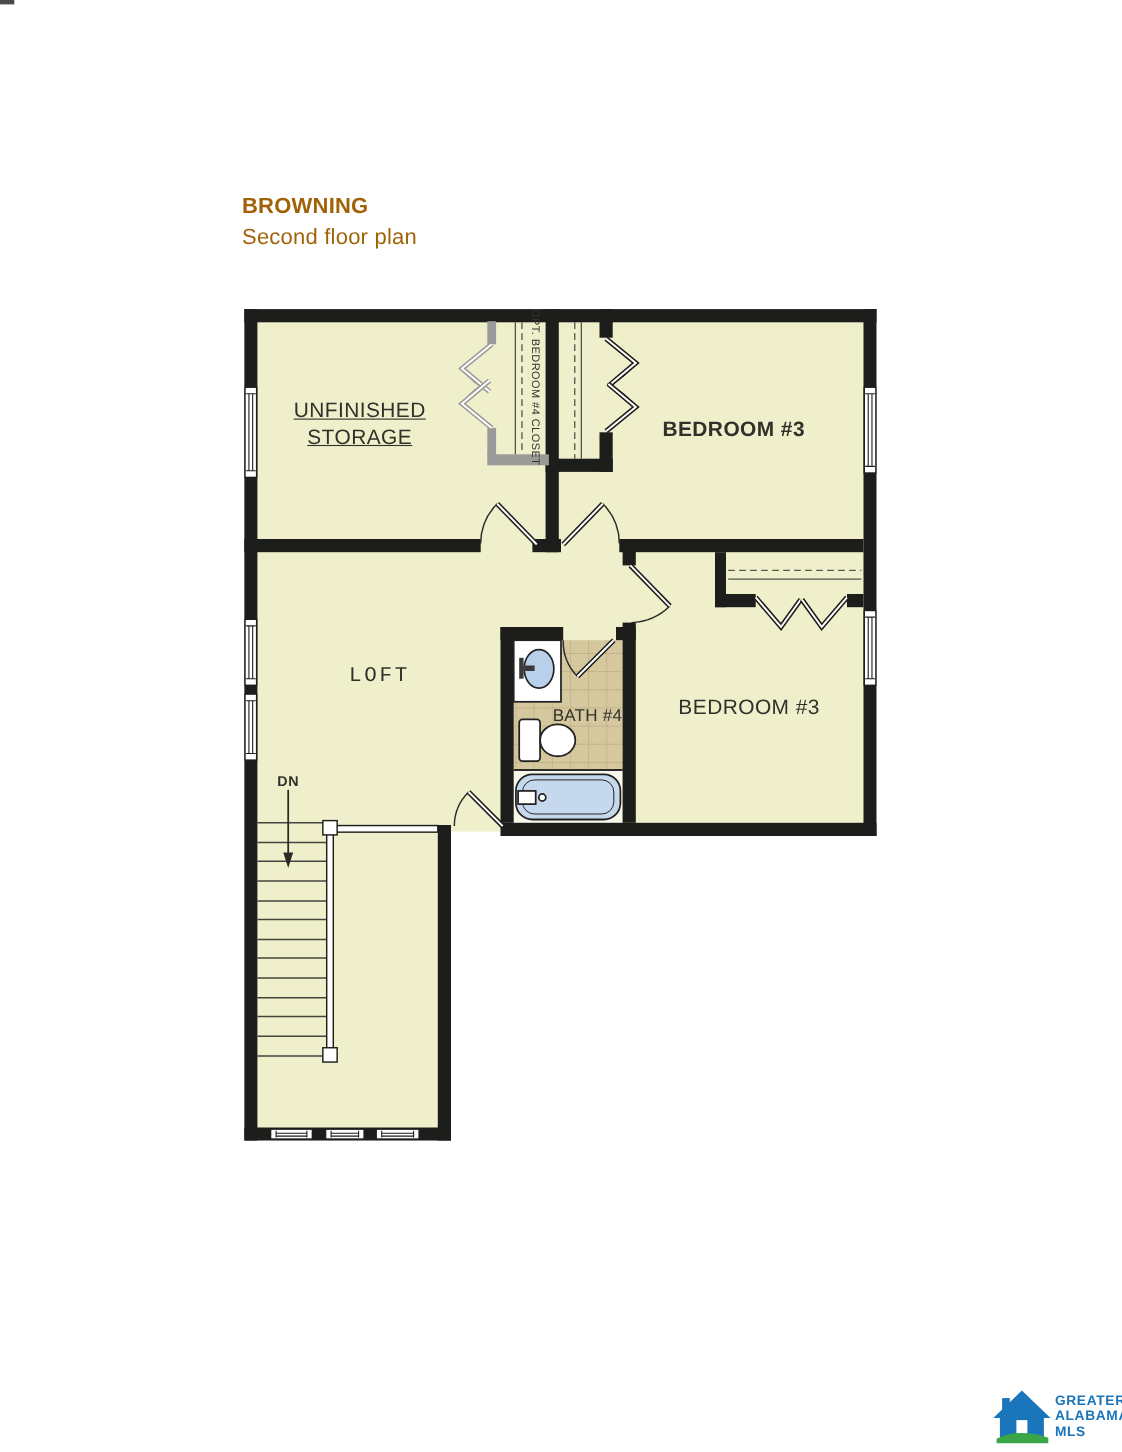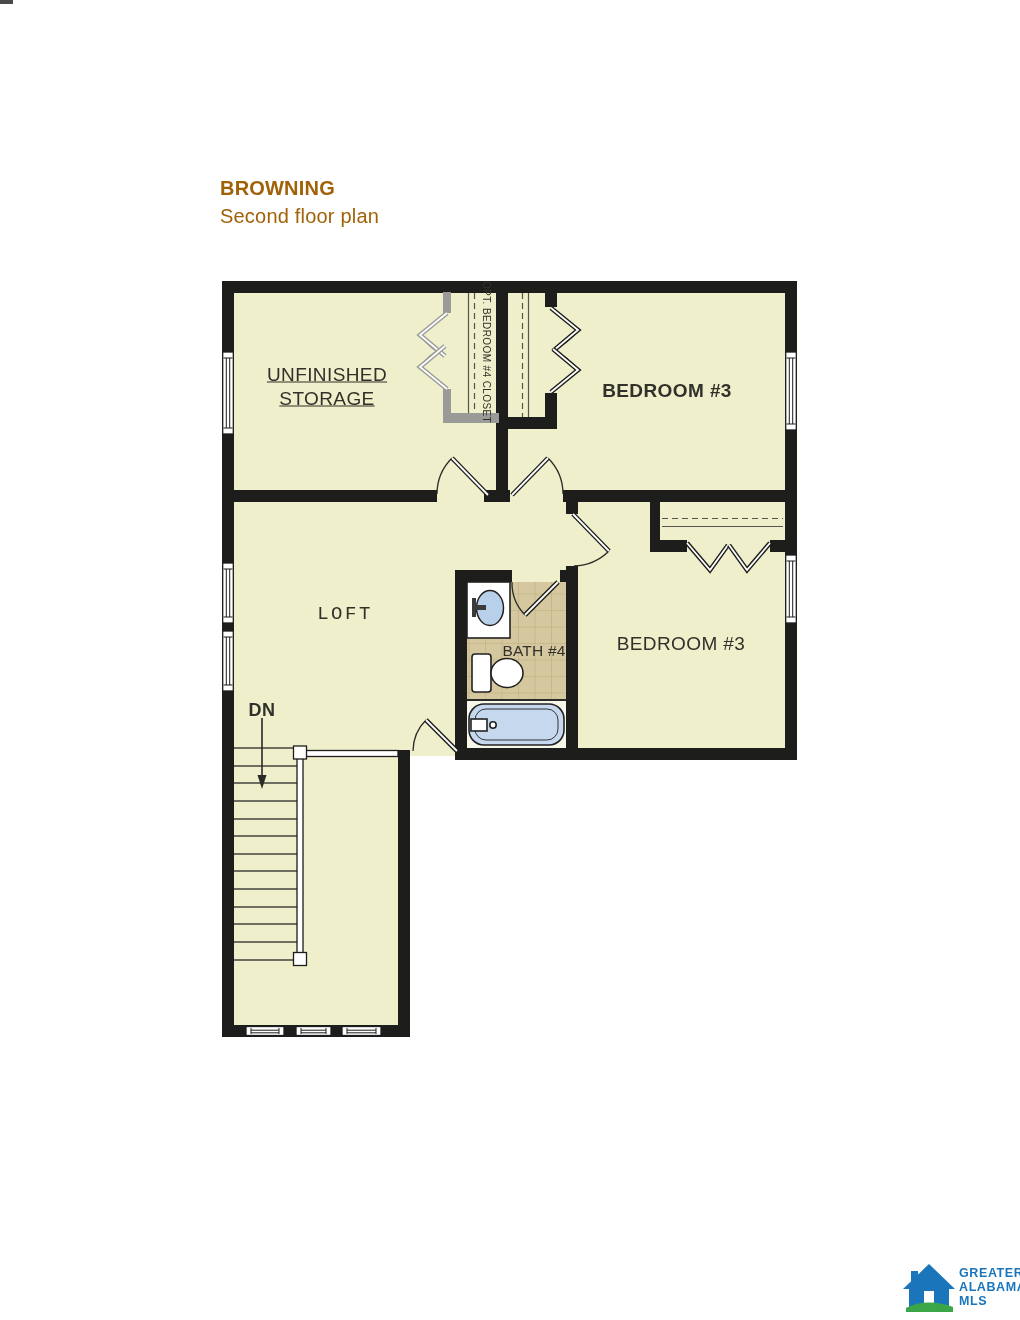--- a/index.html
+++ b/index.html
@@ -11,21 +11,21 @@
   .titles{position:absolute;left:220px;top:174px;color:#a16207;font-size:20px;
     font-weight:600;line-height:28px;letter-spacing:.2px;}
   .titles .sub{font-weight:400;}
   .plan{position:absolute;left:222px;top:281px;width:575px;height:756px;}
   .plan svg{position:absolute;left:0;top:0;}
   .lbl{position:absolute;color:#31302b;font-size:19px;font-weight:500;
     letter-spacing:.4px;transform:translate(-50%,-50%);white-space:nowrap;text-align:center;}
   .lbl.storage{white-space:normal;width:150px;line-height:23.5px;}
   .lbl.loft{letter-spacing:2.5px;}
   .lbl.bath{font-size:15.5px;letter-spacing:.2px;}
-  .lbl.dn{font-size:18px;font-weight:600;letter-spacing:.5px;}
+  .lbl.dn{font-size:13px;font-weight:600;letter-spacing:.5px;}
   .lbl.opt{font-size:10px;font-weight:500;letter-spacing:.4px;
     writing-mode:vertical-rl;text-orientation:mixed;white-space:nowrap;}
   .logo{position:absolute;left:903px;top:1261px;display:flex;align-items:center;gap:4px;}
   .logo-text{color:#1b75bb;font-weight:700;font-size:12.5px;line-height:14px;letter-spacing:.6px;}
   
   .wall{fill:#1d1d1b;}
   .gwall{fill:#9a9a98;}
   .floor{fill:#eff0cb;}
   .arc{fill:none;stroke:#2a2a26;stroke-width:1.3;}
   .garc{fill:none;stroke:#9a9a98;stroke-width:1.3;}

